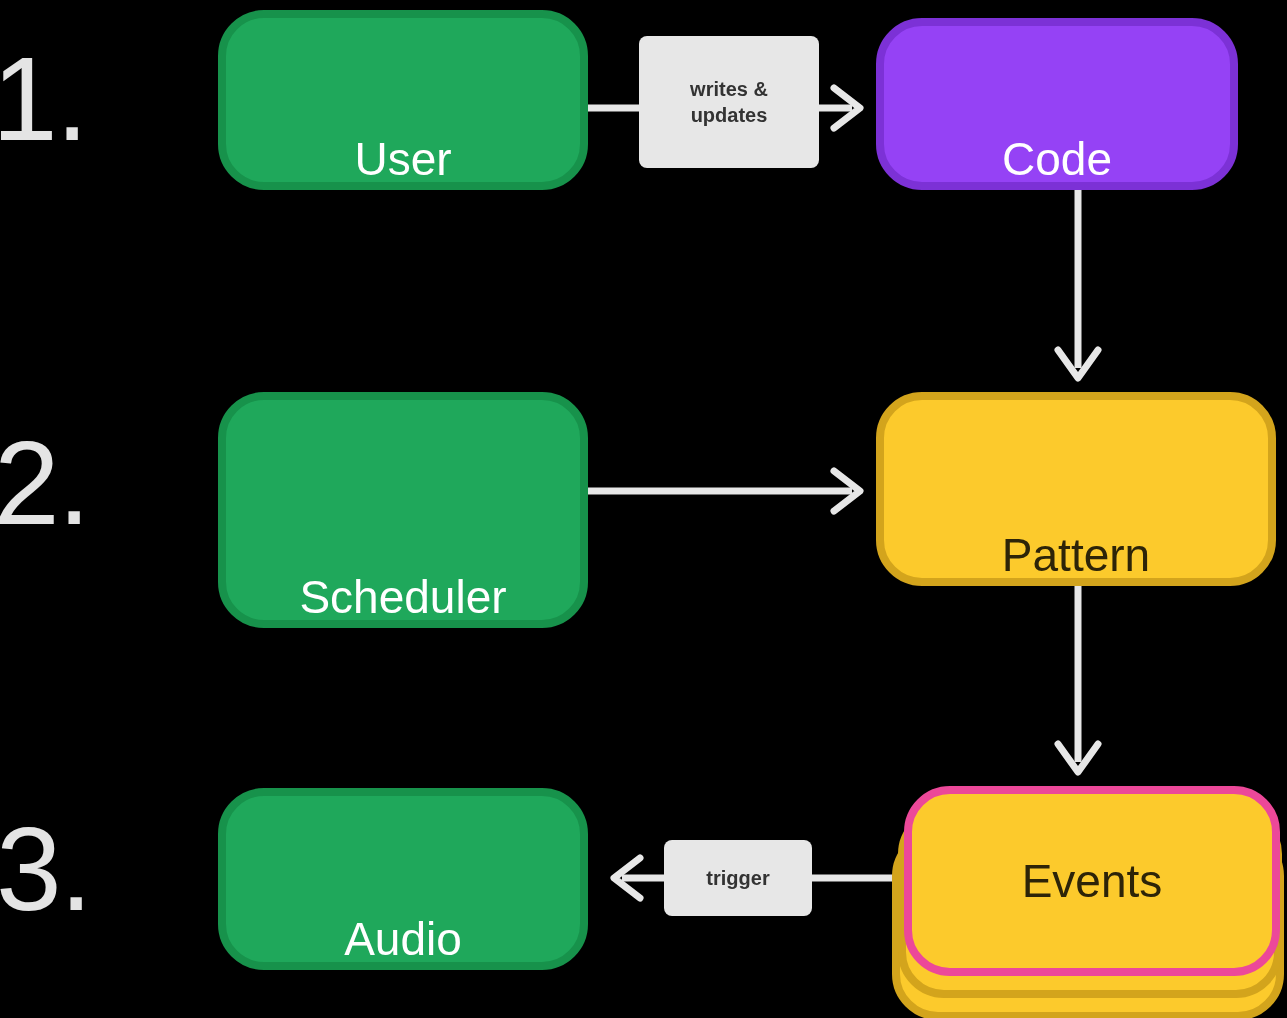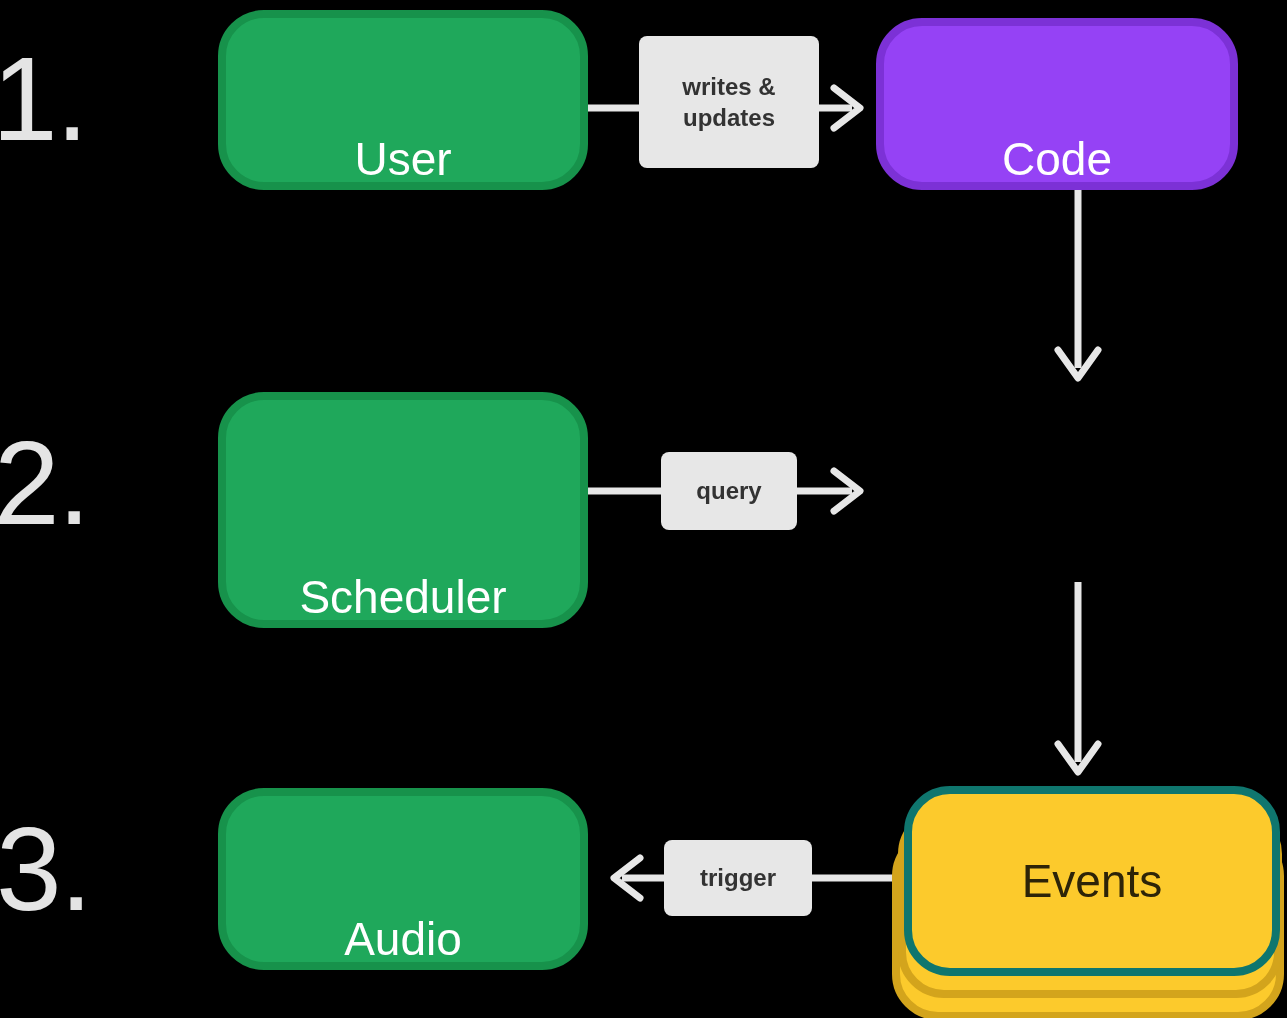--- a/index.html
+++ b/index.html
@@ -75,21 +75,21 @@
     position: absolute;
     box-sizing: border-box;
     border-radius: 46px;
     border: 8px solid #d3a41c;
     background: #fcca2c;
   }
   .stack-front {
     position: absolute;
     box-sizing: border-box;
     border-radius: 46px;
-    border: 8px solid #0f766e;
+    border: 8px solid #ec4899;
     background: #fcca2c;
     display: flex;
     align-items: center;
     justify-content: center;
     color: #2d2408;
     font-family: "Liberation Sans", sans-serif;
     font-size: 46px;
     line-height: 1;
     white-space: nowrap;
   }
@@ -102,21 +102,21 @@
 
   
   .chip {
     position: absolute;
     box-sizing: border-box;
     background: #e7e7e7;
     border-radius: 8px;
     color: #333333;
     font-family: "Liberation Sans", sans-serif;
     font-weight: bold;
-    font-size: 24px;
+    font-size: 20px;
     line-height: 1.3;
     display: flex;
     align-items: center;
     justify-content: center;
     text-align: center;
     padding: 0 12px;
     white-space: pre-line;
   }
 </style>
 </head>
@@ -170,35 +170,37 @@
   </div>
 
   <div class="node purple" style="left:876px; top:18px; width:362px; height:172px;">
     <span>Code</span>
   </div>
 
   <div class="node green" style="left:218px; top:392px; width:370px; height:236px;">
     <span>Scheduler</span>
   </div>
 
+  <div class="node yellow" style="left:876px; top:392px; width:400px; height:194px;">
+    <span>Pattern</span>
+  </div>
 
   <div class="node green" style="left:218px; top:788px; width:370px; height:182px;">
     <span>Audio</span>
   </div>
 
   <div class="stack-wrap" style="left:876px; top:786px; width:420px; height:240px;">
     <div class="stack-layer" style="left:16px; top:44px; width:392px; height:190px;"></div>
     <div class="stack-layer" style="left:22px; top:22px; width:384px; height:190px;"></div>
     <div class="stack-front" style="left:28px; top:0px; width:376px; height:190px;">
       <span>Events</span>
     </div>
   </div>
 
   <div class="chip" style="left:639px; top:36px; width:180px; height:132px;">writes &amp;
 updates</div>
 
 
-  <div class="chip" style="left:661px; top:452px; width:136px; height:78px;">query</div>
 
 
   <div class="chip" style="left:664px; top:840px; width:148px; height:76px;">trigger</div>
 
 </div>
 
 </body></html>

